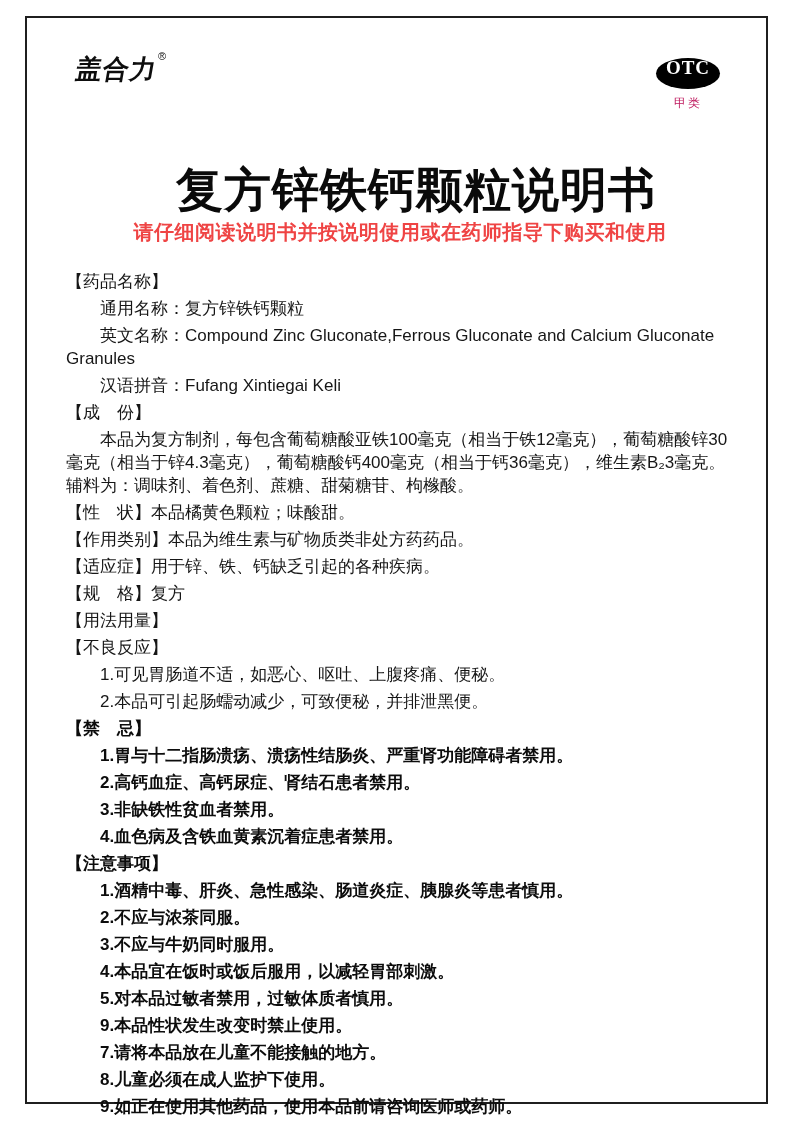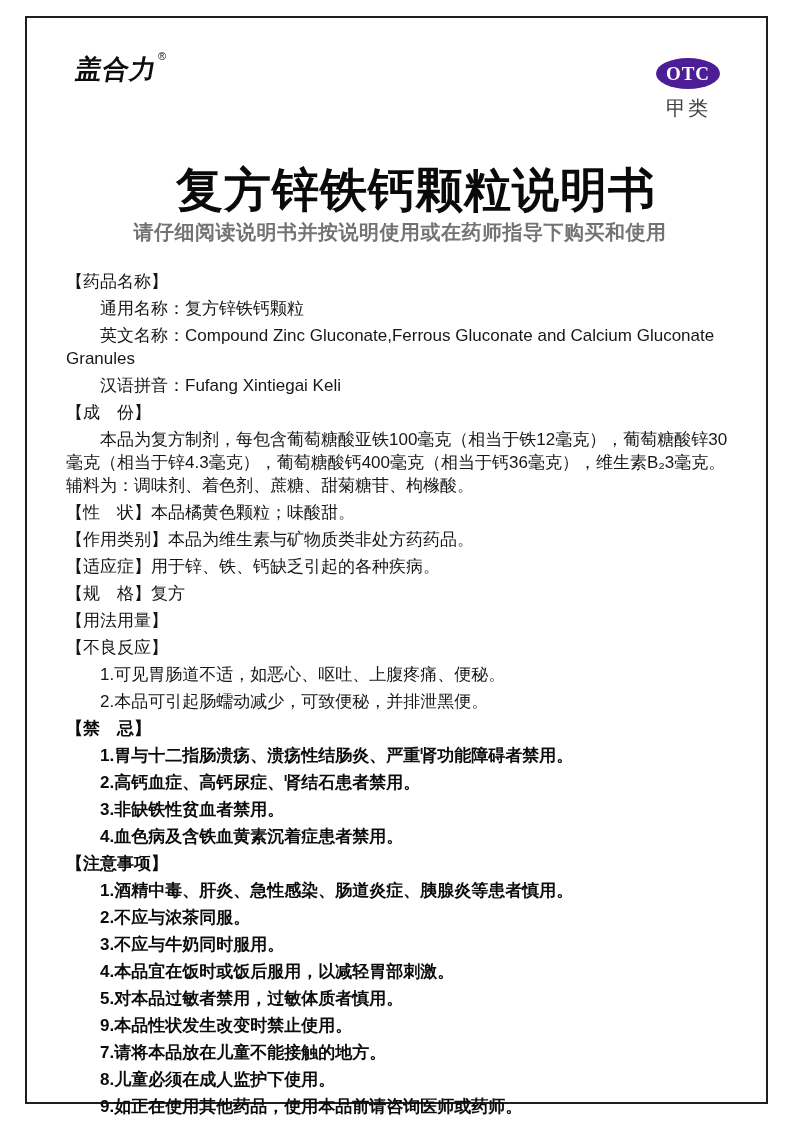--- a/index.html
+++ b/index.html
@@ -52,39 +52,38 @@
     position: absolute;
     left: 648px;
     top: 58px;
     width: 80px;
     text-align: center;
   }
   .otc-ellipse {
     width: 64px;
     height: 31px;
     margin: 0 auto;
-    background: #4c1d95;
+    background: #000000;
     border-radius: 50%;
     display: flex;
-    align-items: center;
     justify-content: center;
   }
   .otc-ellipse span {
     color: #ffffff;
     font-family: "Liberation Serif", "DejaVu Serif", serif;
     font-weight: bold;
     font-size: 19px;
     letter-spacing: 1px;
     line-height: 1;
   }
   .otc-class {
     margin-top: 6px;
-    font-size: 20px;
+    font-size: 12px;
     letter-spacing: 2px;
-    color: #404040;
+    color: #be185d;
   }
   
   .title {
     position: absolute;
     top: 143px;
     left: 0;
     width: 800px;
     margin: 16px;
     text-align: center;
     font-size: 47px;
@@ -94,21 +93,21 @@
   }
   .subtitle {
     position: absolute;
     top: 219px;
     left: 0;
     width: 800px;
     text-align: center;
     font-size: 20px;
     font-weight: bold;
     letter-spacing: 0.5px;
-    color: #737373;
+    color: #ef4444;
   }
   
   .content {
     position: absolute;
     left: 62px;
     top: 266px;
     width: 682px;
   }
   .section { margin: 0; }
   .line {

